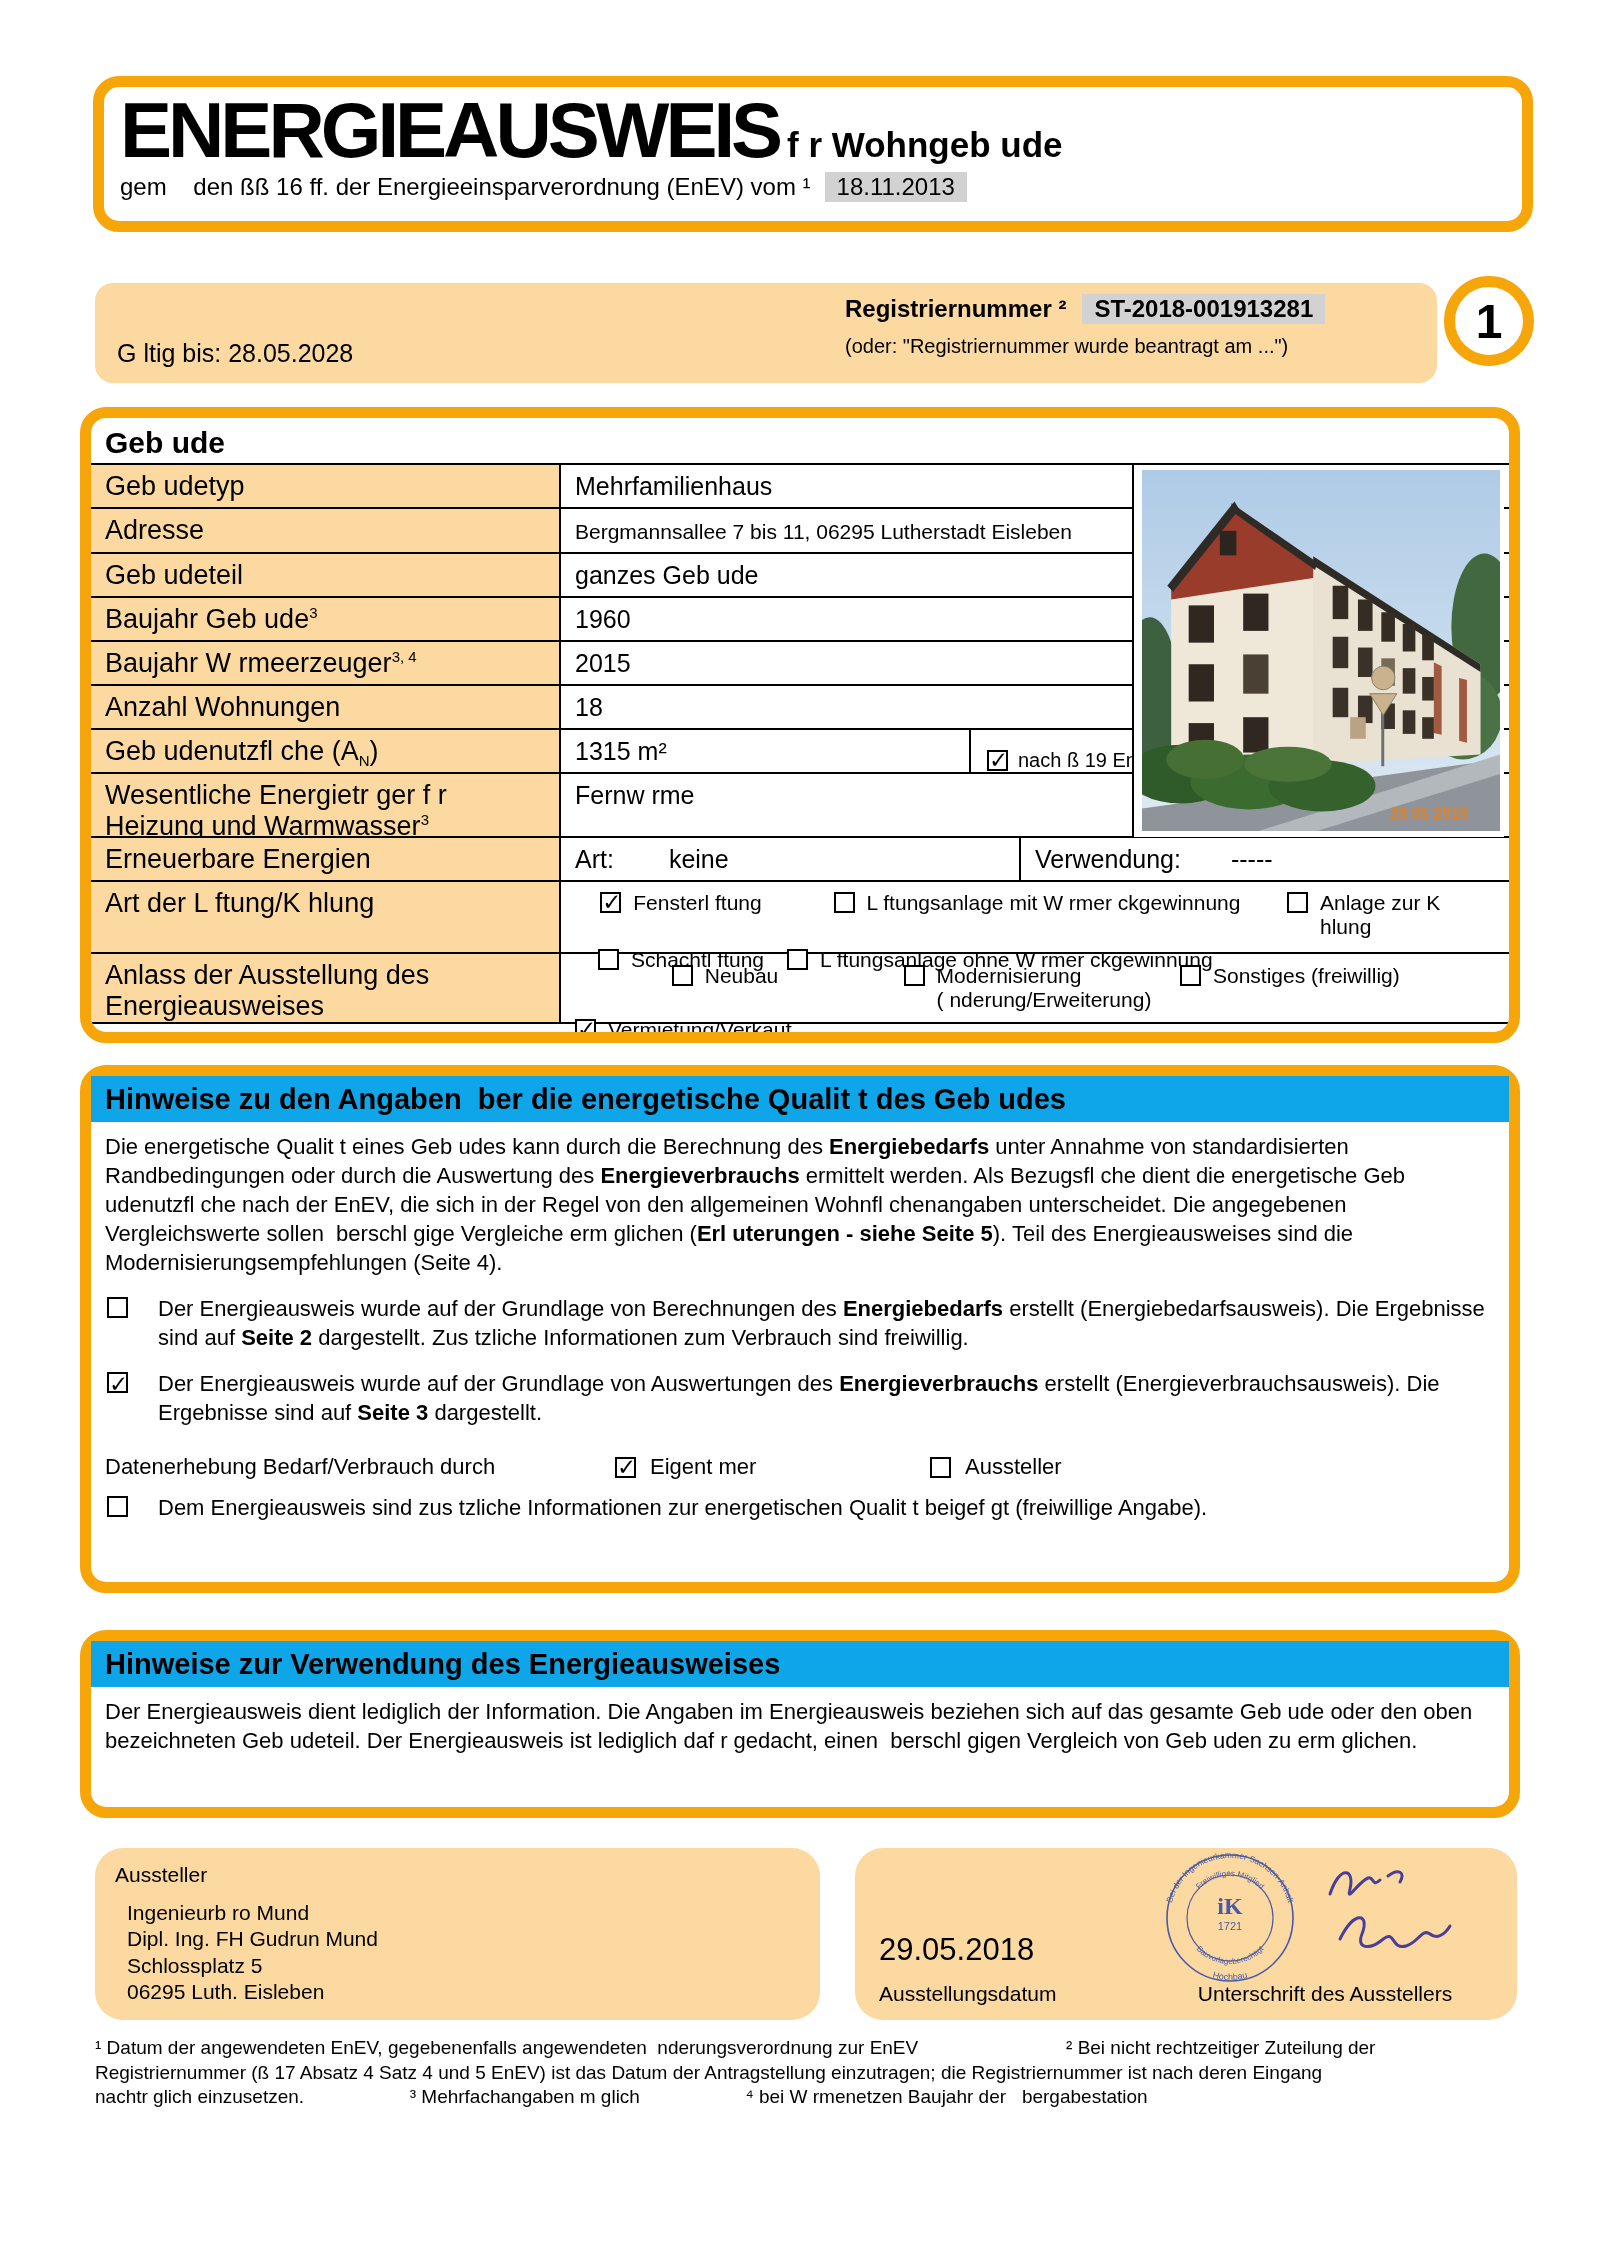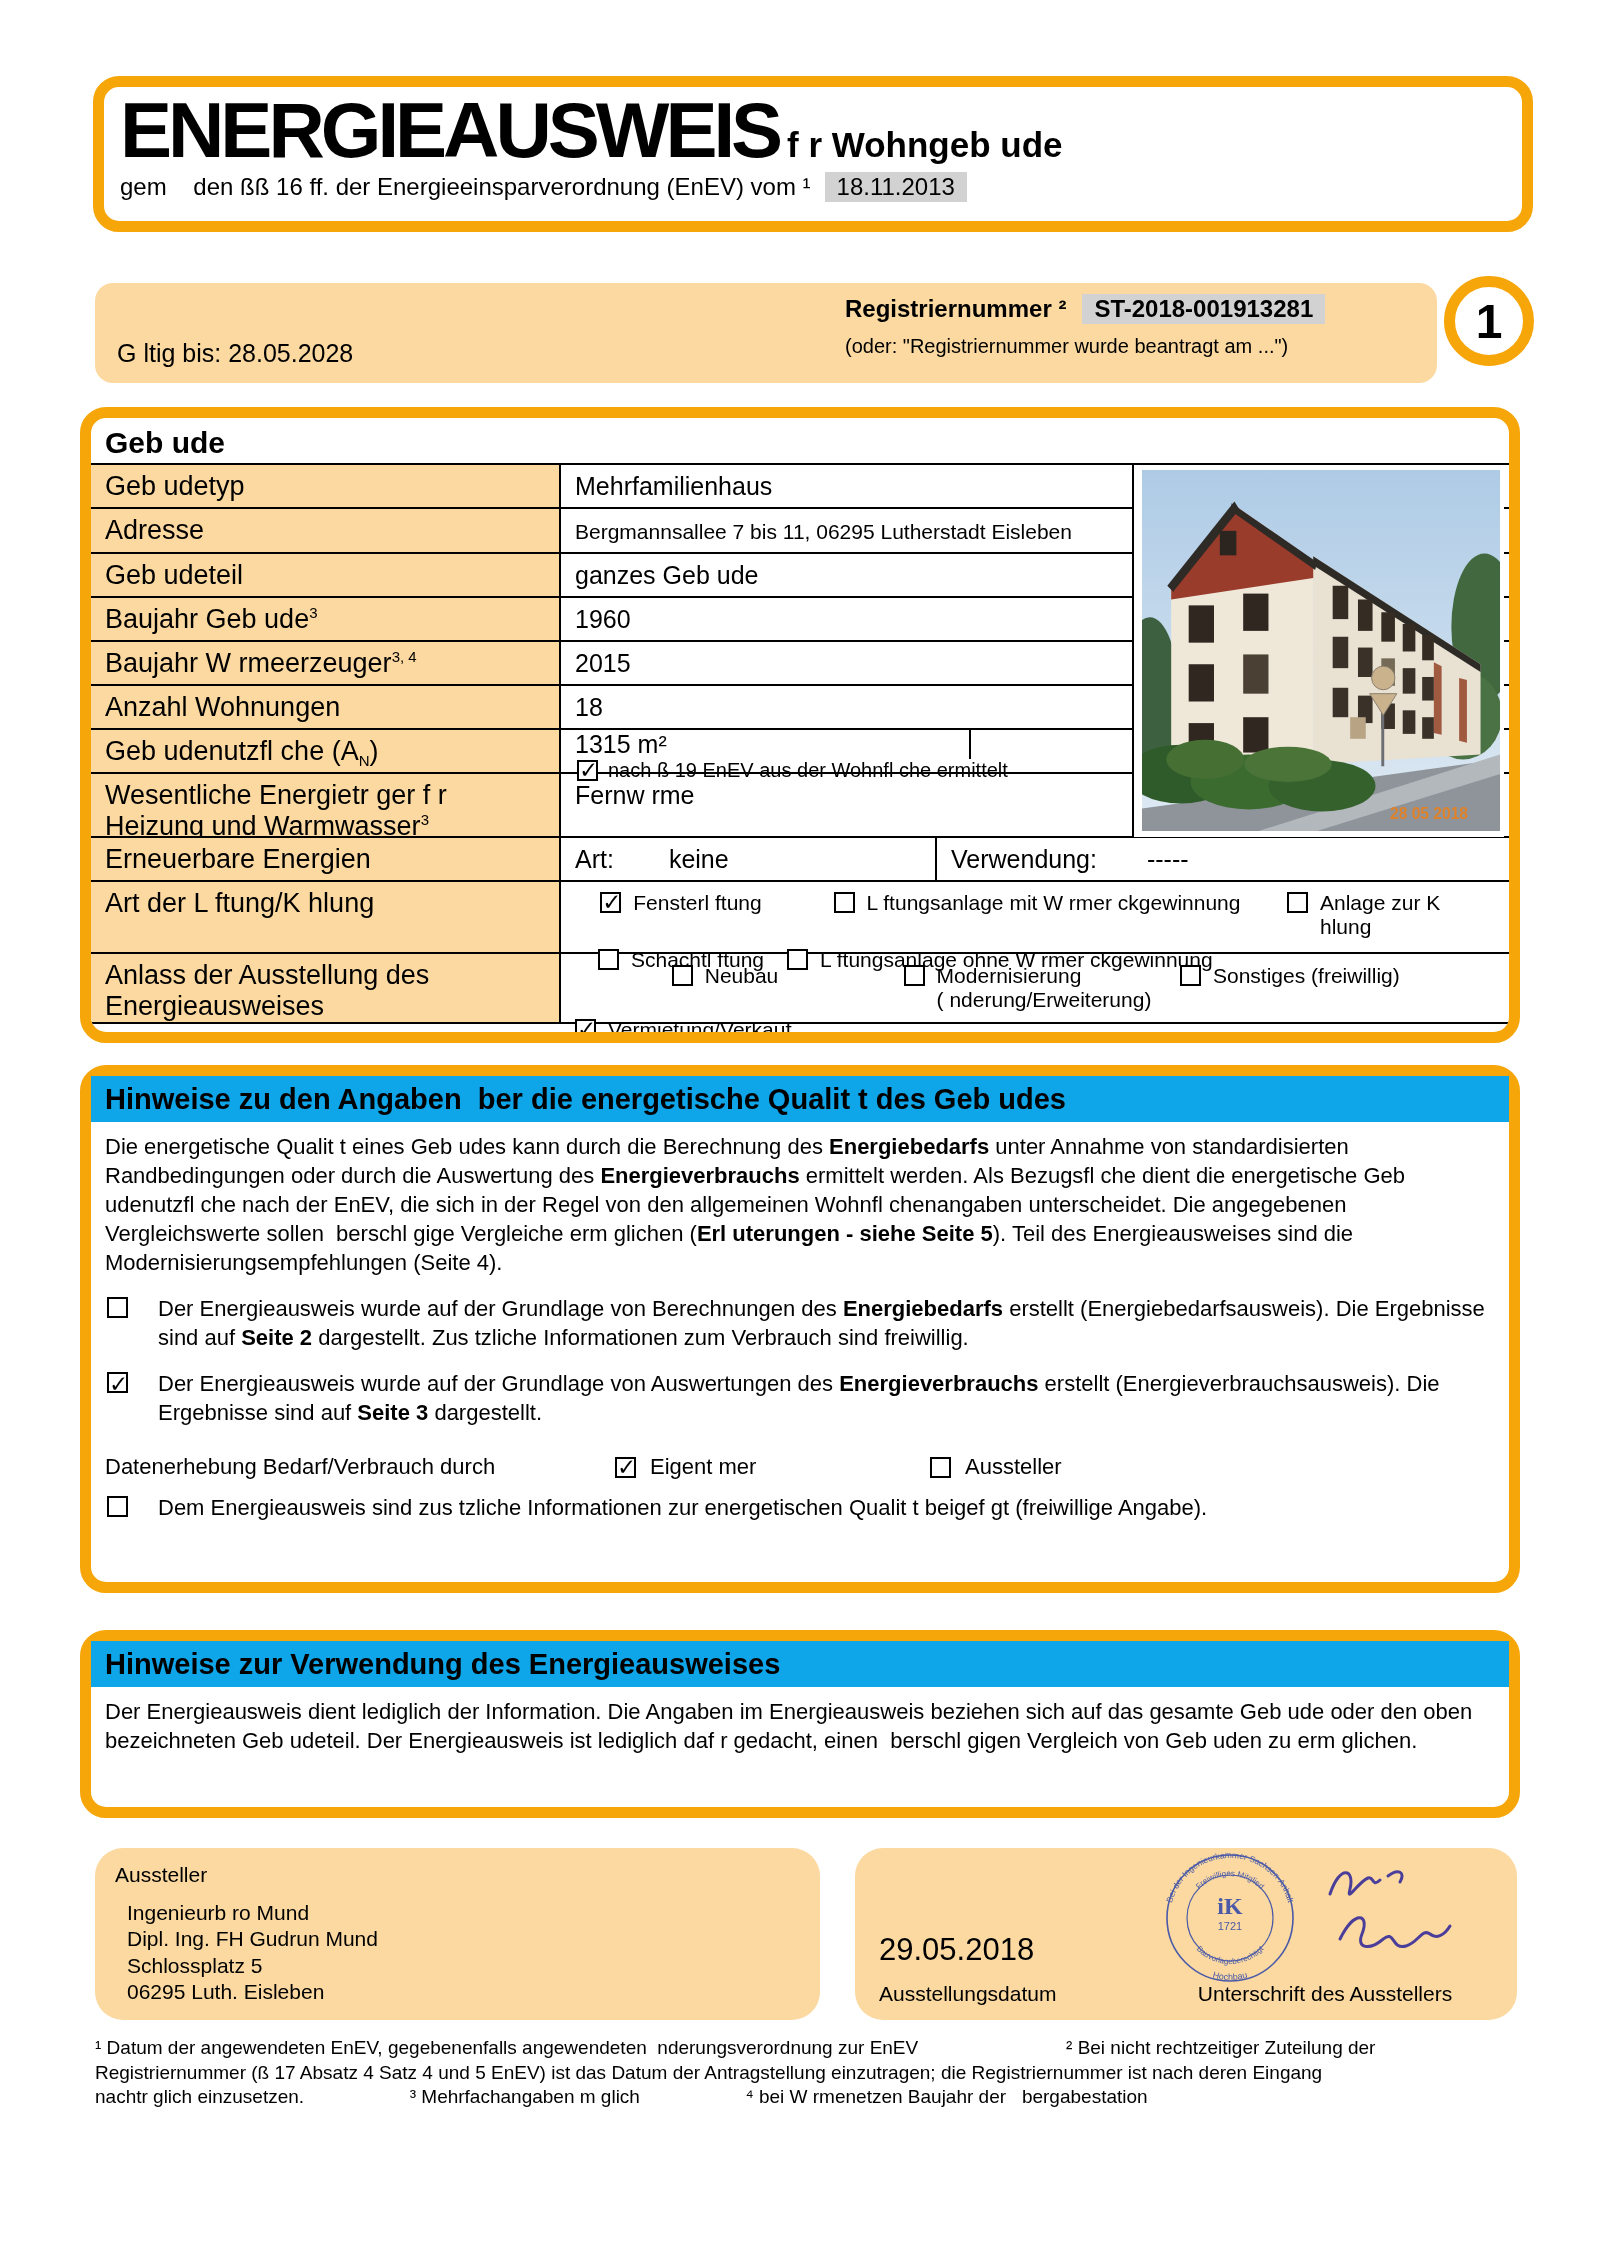--- a/index.html
+++ b/index.html
@@ -31,27 +31,27 @@
   .brow:last-child{border-bottom:none;}
   .blab{width:468px;flex:none;background:#FBD9A0;box-sizing:border-box;padding:6px 8px 0 14px;font-size:27px;}
   .bval{flex:1;border-left:2px solid #000;box-sizing:border-box;padding:7px 0 0 14px;font-size:25px;}
   sup.fs{font-size:15px;}
   sub.fs{font-size:15px;}
   .addr{font-size:21px;padding-top:11px;}
   
   .cb{width:21px;height:21px;border:2px solid #000;background:#fff;box-sizing:border-box;display:inline-block;position:relative;flex:none;}
   .cb.on::after{content:"✓";position:absolute;left:0px;top:-5px;font-size:23px;}
   
-  .r6{display:flex;align-items:flex-start;padding:0;flex-direction:column;}
+  .r6{display:flex;align-items:flex-end;padding:0;}
   .r6 .m2{width:410px;flex:none;border-right:2px solid #000;align-self:stretch;display:flex;align-items:center;padding-left:14px;box-sizing:border-box;}
   .r6 .chk{display:flex;align-items:center;margin-left:16px;font-size:20px;}
   .r6 .chk .cb{margin-right:10px;}
   
   .r8{display:flex;padding:0;}
-  .r8 .c1{width:376px;flex:none;border-right:2px solid #000;display:flex;align-self:stretch;align-items:center;padding-left:14px;box-sizing:border-box;text-align:right;}
+  .r8 .c1{width:460px;flex:none;border-right:2px solid #000;display:flex;align-self:stretch;align-items:center;padding-left:14px;box-sizing:border-box;text-align:right;}
   .r8 .c1 .v{margin-left:55px;}
   .r8 .c2{display:flex;align-items:center;padding-left:14px;}
   .r8 .c2 .v{margin-left:50px;}
   
   .cgrid{font-size:21px;padding-top:9px;}
   .cline{display:flex;margin-bottom:9px;}
   .cit{display:flex;align-items:flex-start;justify-content:center;}
   .cit .cb{margin-top:1px;margin-right:12px;}
   
   #photo{position:absolute;top:47px;right:5px;width:372px;height:372px;background:#fff;border-left:2px solid #000;box-sizing:border-box;padding:5px 4px 6px 8px;z-index:5;}

